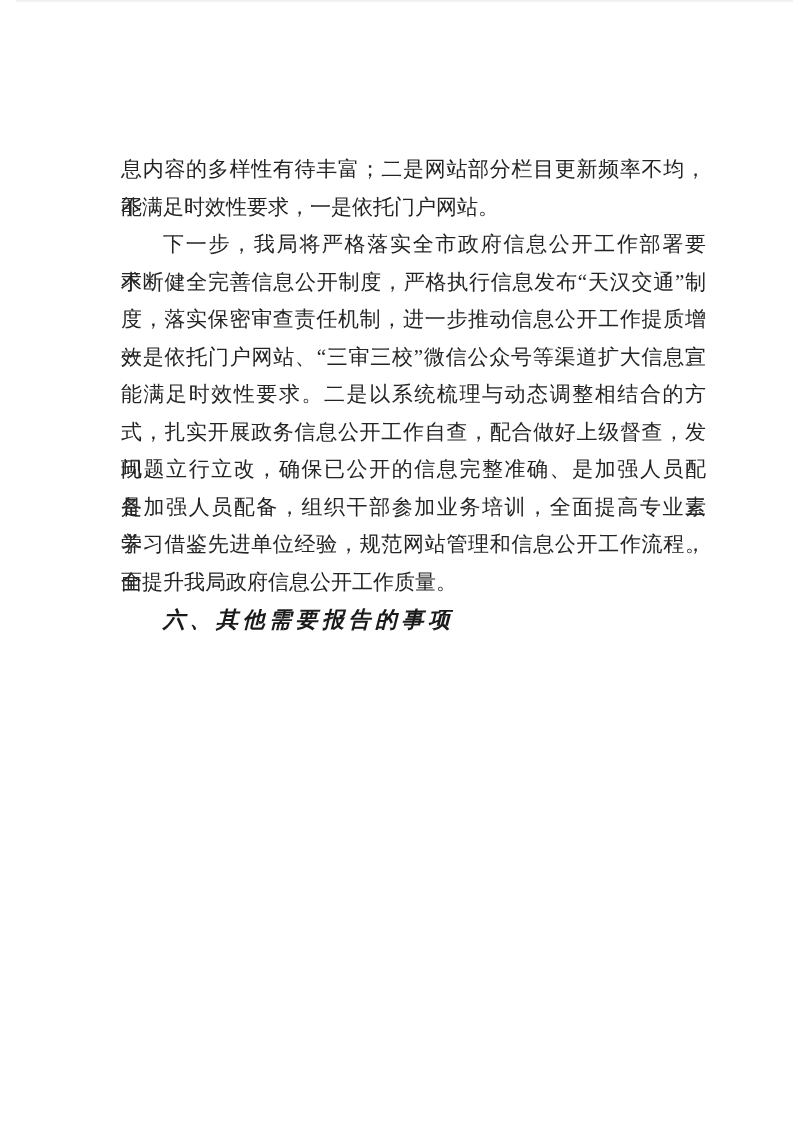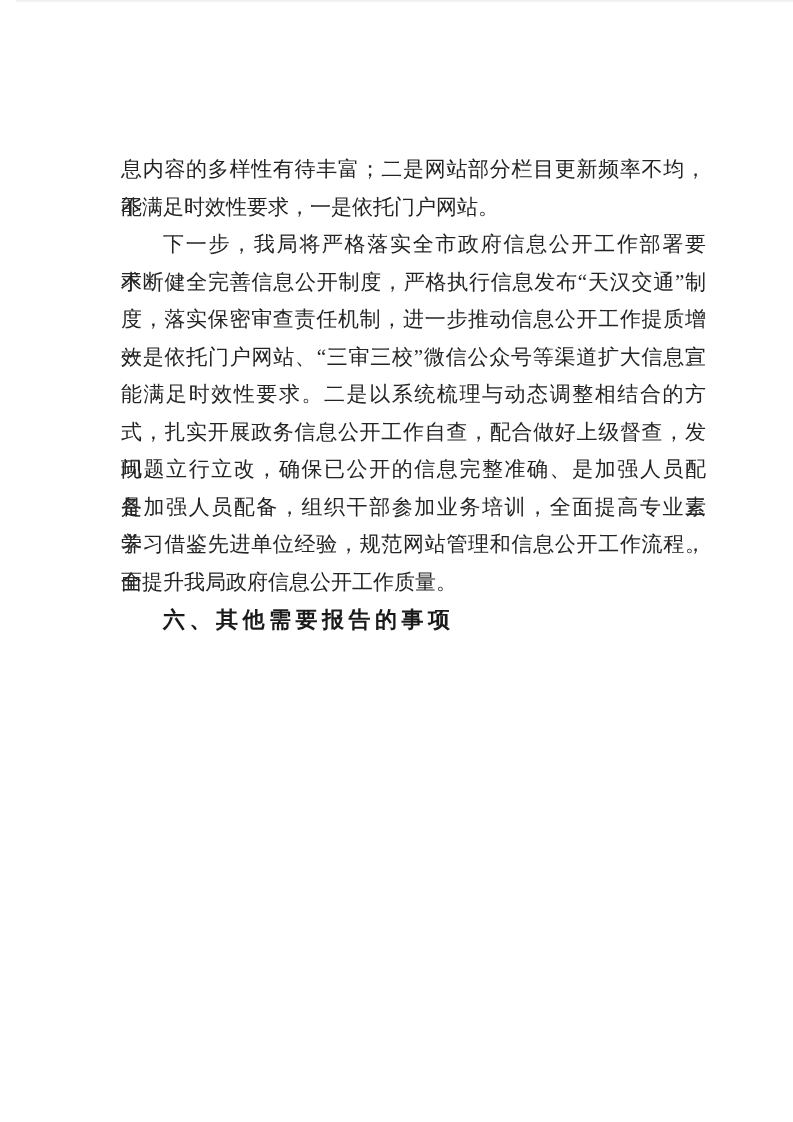--- a/index.html
+++ b/index.html
@@ -53,20 +53,21 @@
   }
   .line.indent { text-indent: 42px; }
   .para.heading .line {
     font-family: "Liberation Sans", sans-serif;
     font-weight: bold;
     font-size: 22px;
     letter-spacing: 4.5px;
     color: #1a1a1a;
     text-align: right;
     text-align-last: left;
+    font-style: italic;
   }
 </style>
 </head>
 <body>
 
 <div class="page">
   <div class="scan-edge"></div>
   <div class="text-block" id="text-block">
       <div class="para body">
         <div class="line just">息内容的多样性有待丰富；二是网站部分栏目更新频率不均，不</div>

